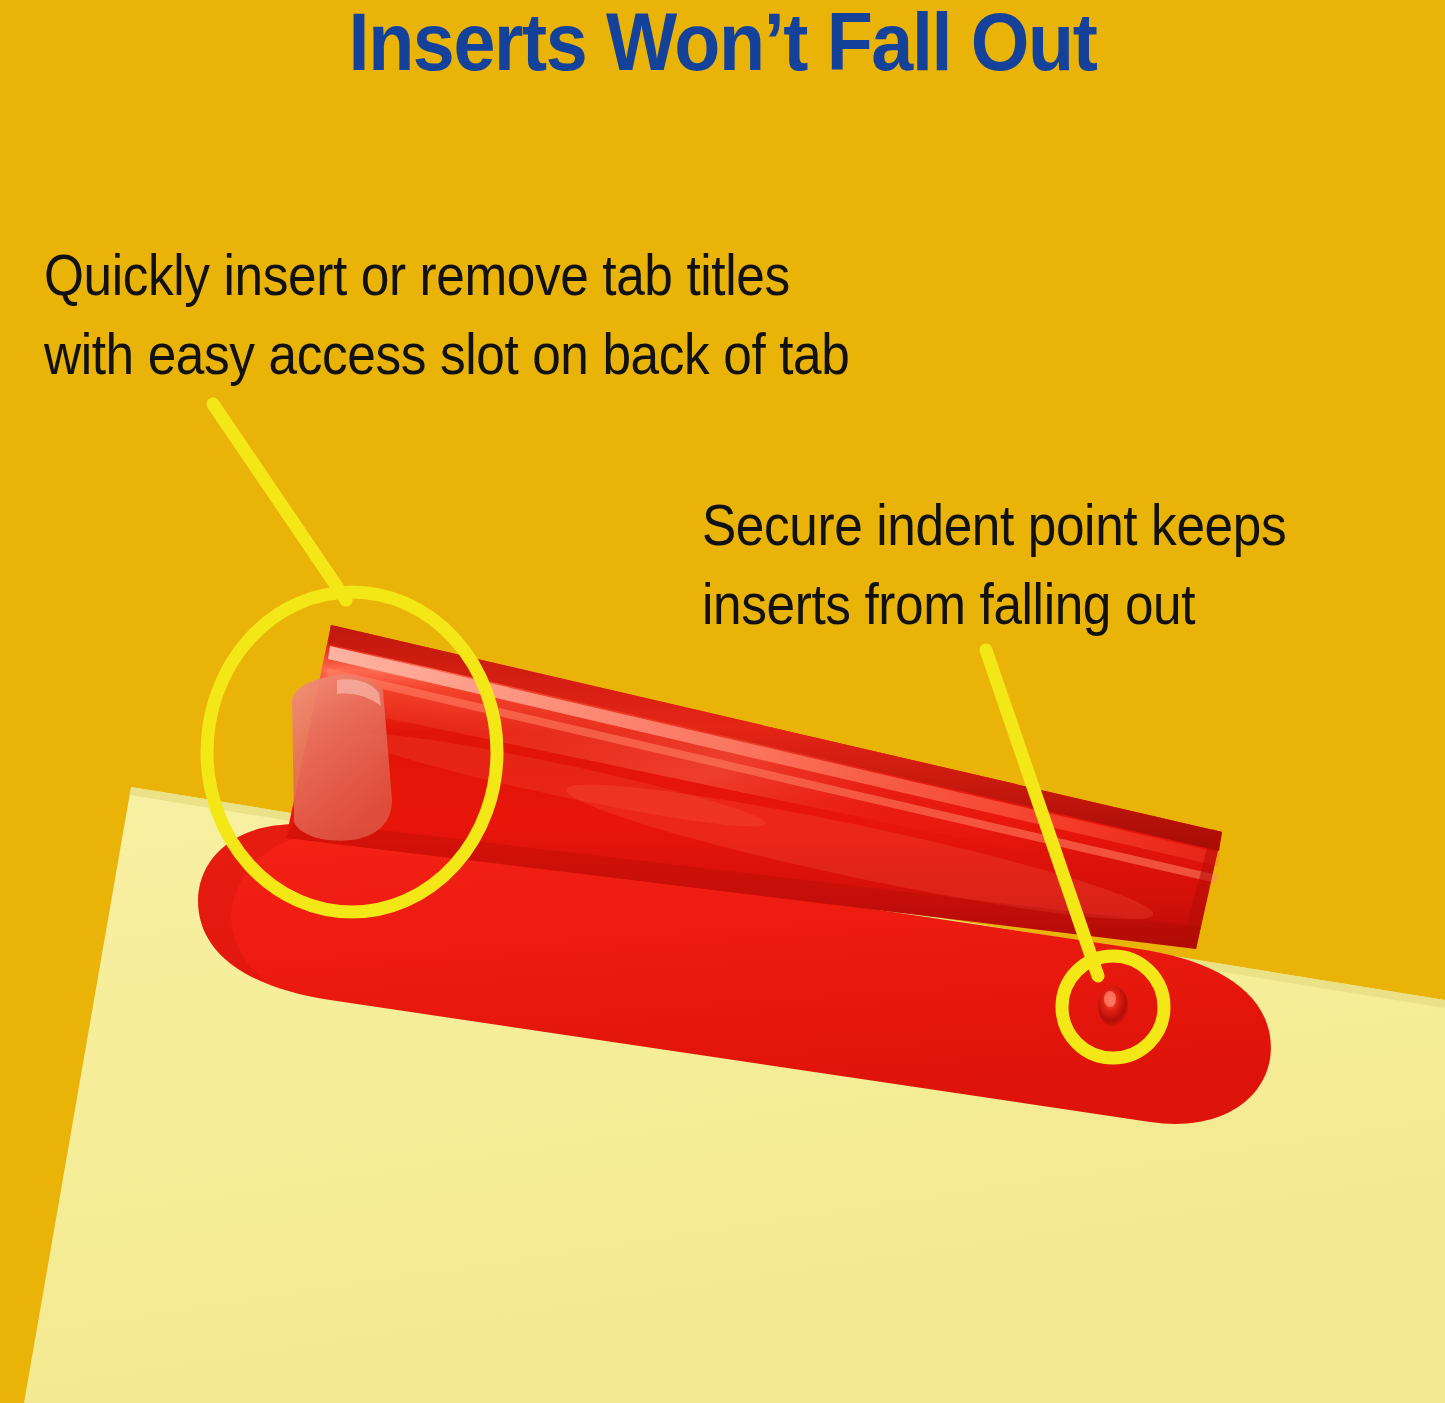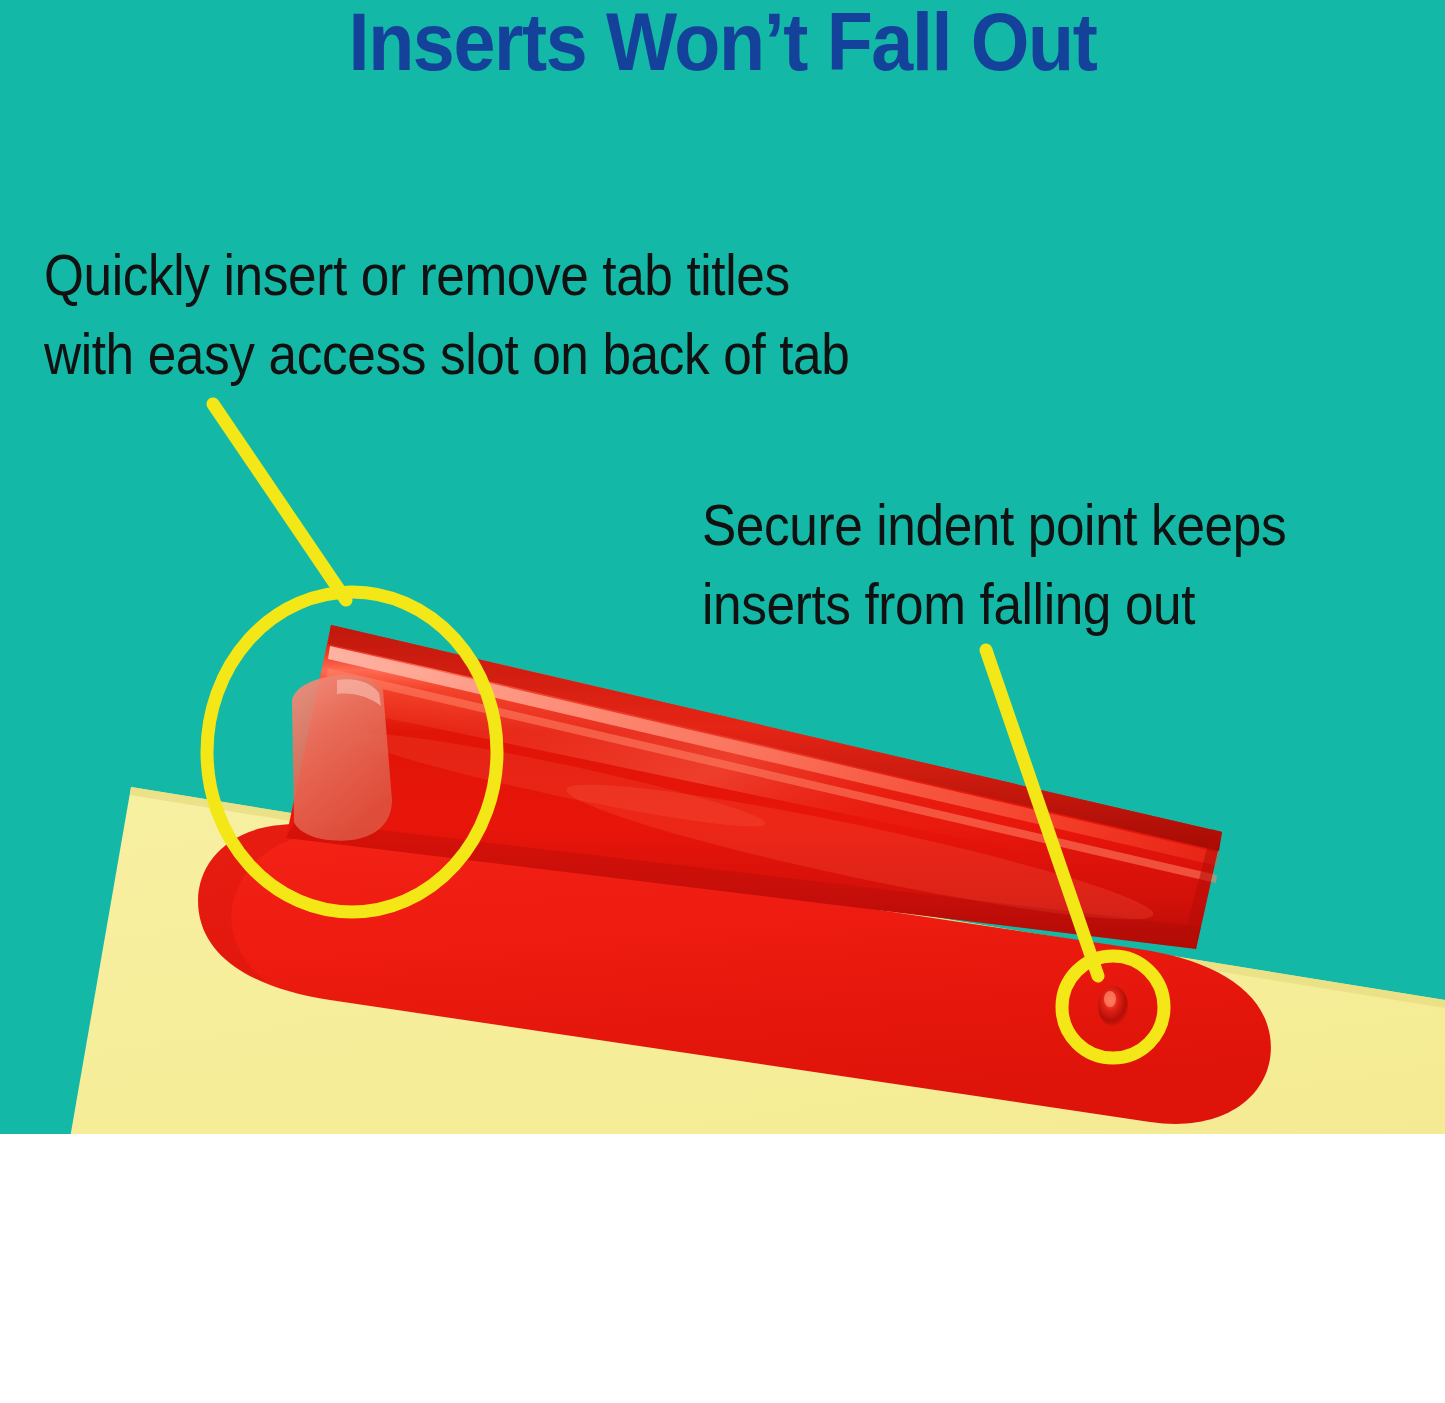--- a/index.html
+++ b/index.html
@@ -3,22 +3,22 @@
 <meta charset="utf-8">
 <style>
   html, body {
     margin: 0;
     padding: 0;
     background: #ffffff;
   }
   #page {
     position: relative;
     width: 1445px;
-    height: 1134px;
-    background: #14b8a6;
+    height: 1403px;
+    background: #eab308;
     overflow: hidden;
     font-family: "Liberation Sans", sans-serif;
   }
   
   .headline {
     position: absolute;
     left: 0;
     top: -6px;
     width: 1445px;
     text-align: center;

